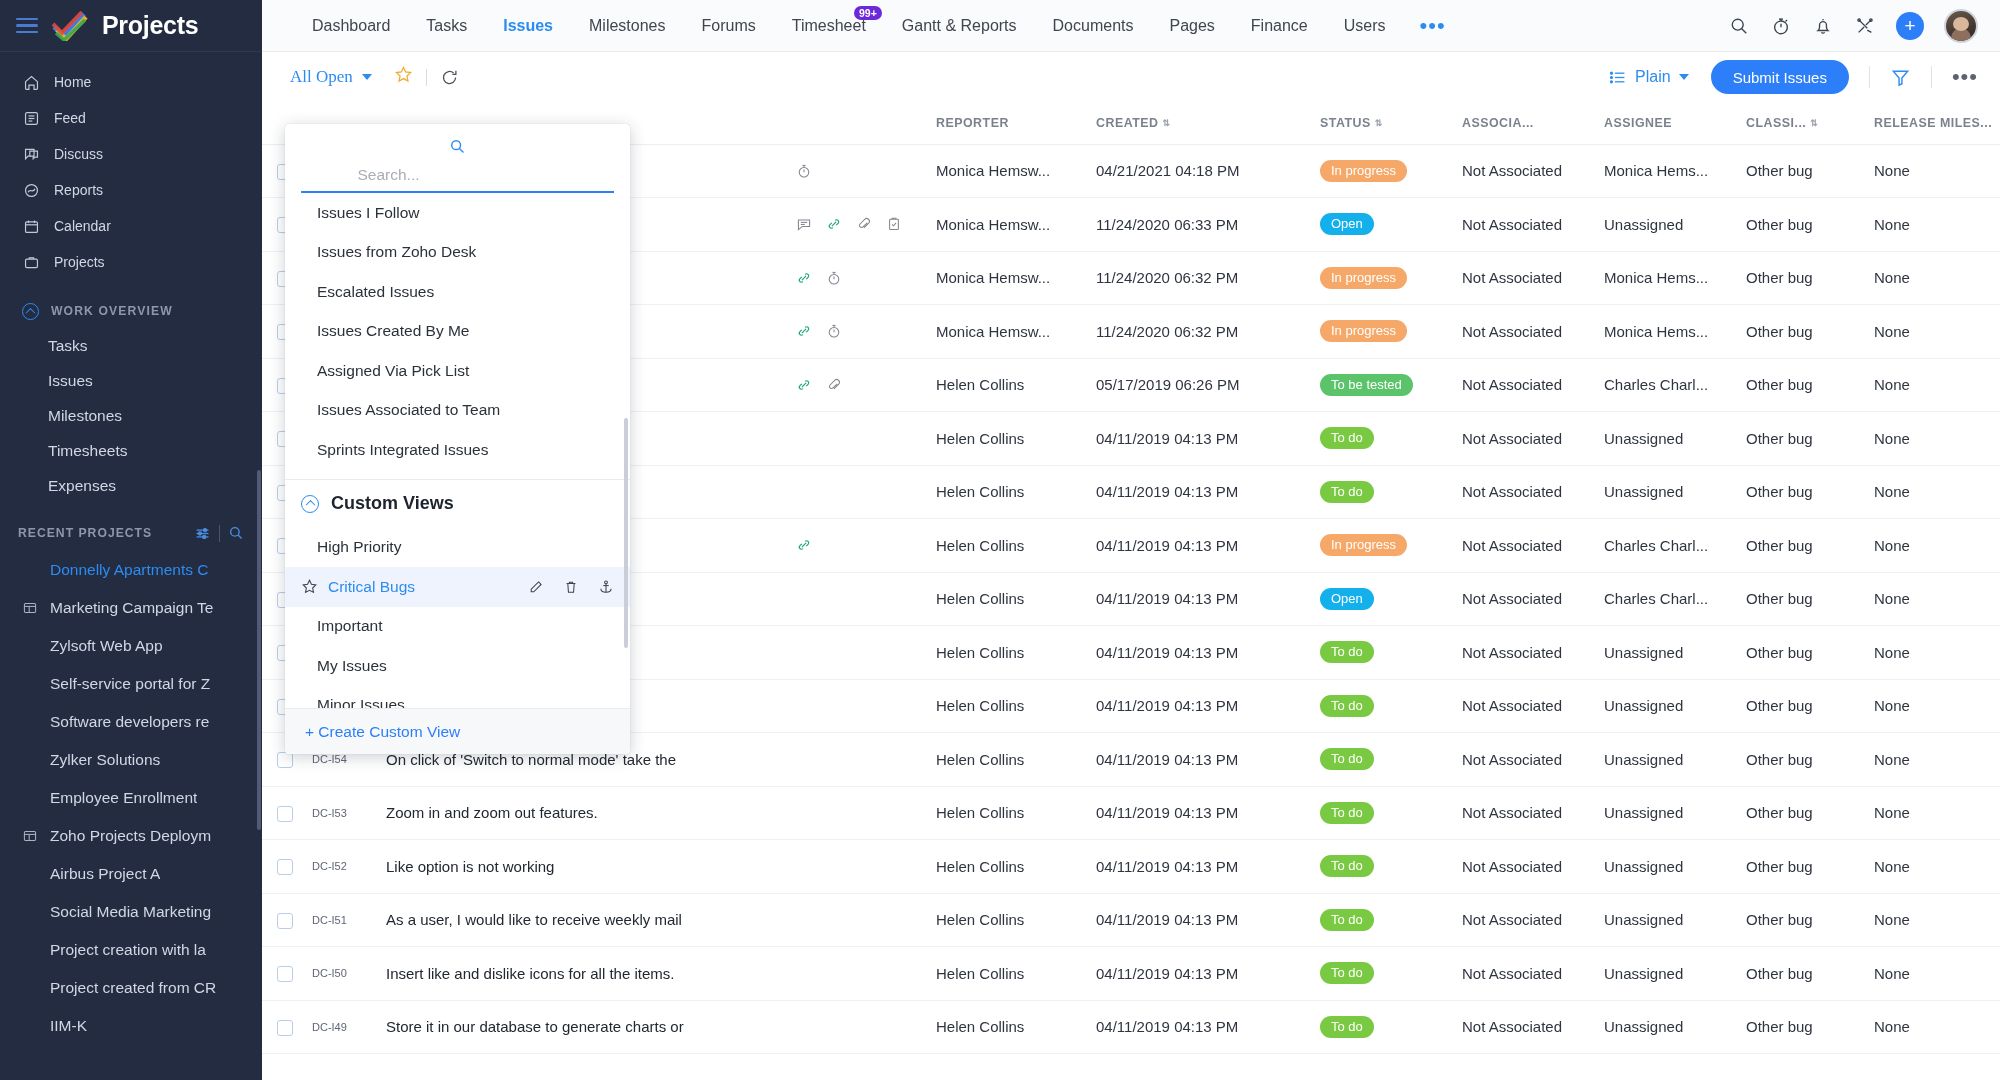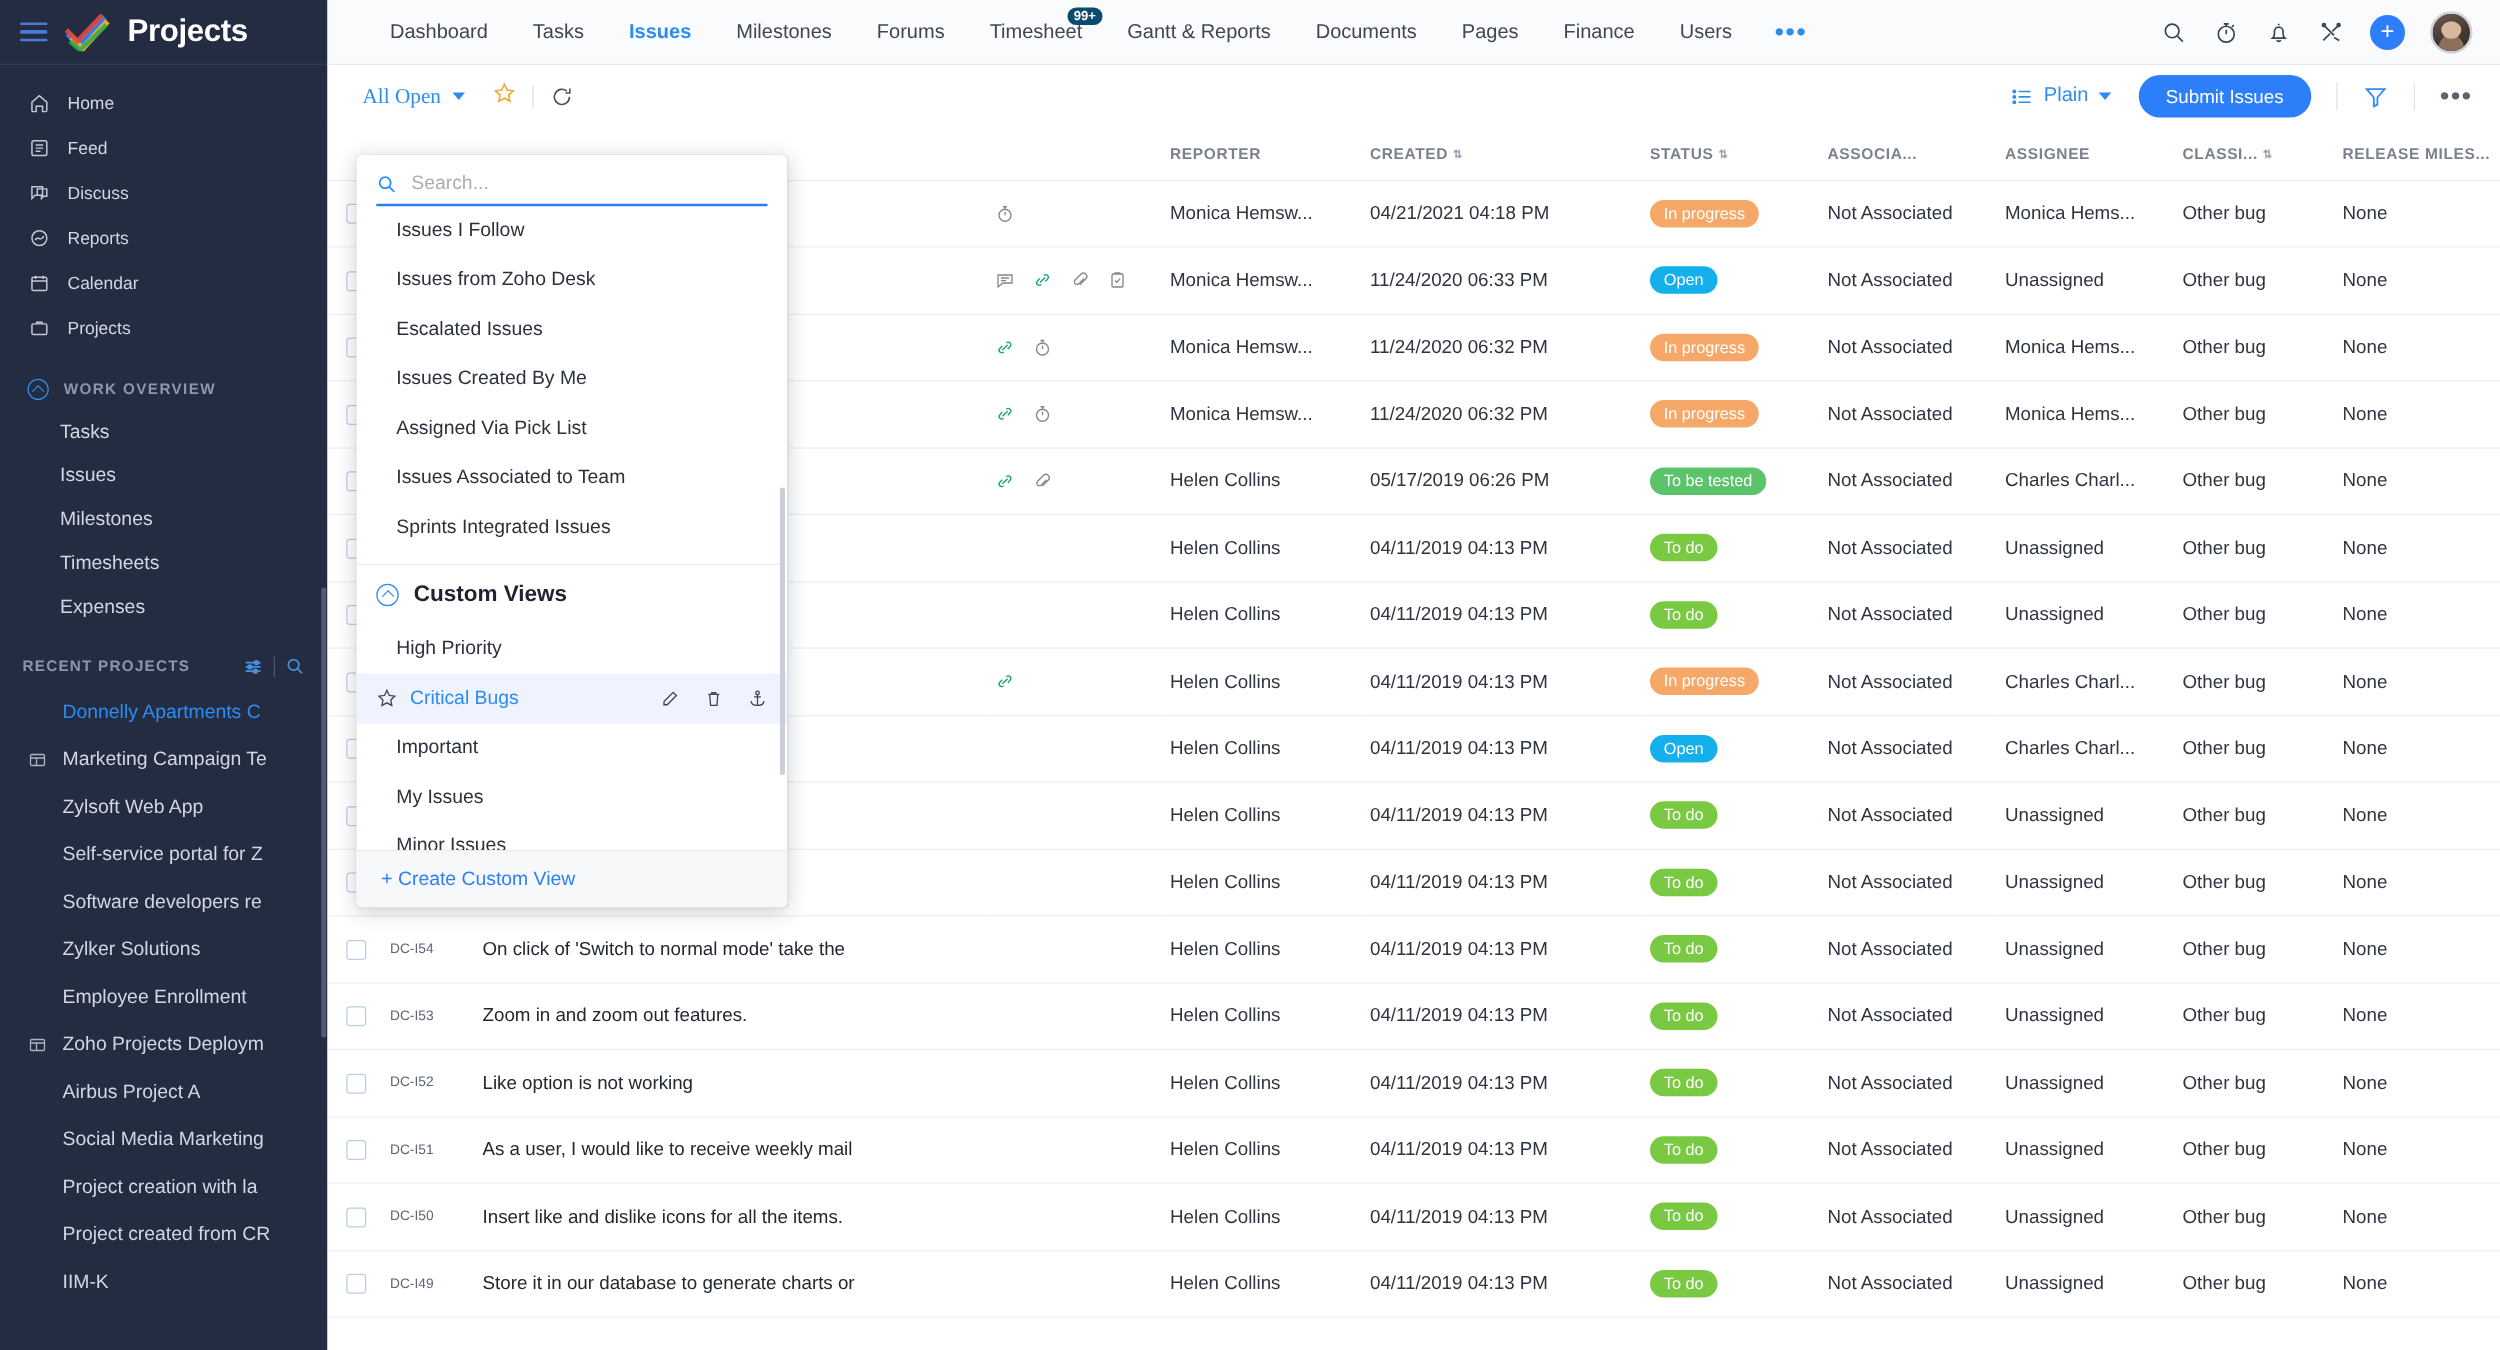--- a/index.html
+++ b/index.html
@@ -81,21 +81,21 @@
   }
   .topnav { display: flex; align-items: center; padding-left: 32px; gap: 0; }
   .topnav a {
     position: relative; font-size: 16px; color: #40454f;
     padding: 0 18px; line-height: 52px; text-decoration: none; white-space: nowrap;
     cursor: pointer;
   }
   .topnav a.active { color: #2d8cf0; font-weight: 600; }
   .badge99 {
     position: absolute; top: 6px; right: 2px;
-    background: #0c4a6e; color: #fff; font-size: 10.5px; font-weight: bold;
+    background: #6d28d9; color: #fff; font-size: 10.5px; font-weight: bold;
     border-radius: 9px; padding: 1px 5px; line-height: 12px;
   }
   .dots-nav { color: #2d8cf0; font-size: 22px; padding: 0 16px; letter-spacing:1px; cursor:pointer; line-height:40px;}
   .topright { margin-left: auto; display: flex; align-items: center; gap: 20px; padding-right: 22px; }
   .ticon { width: 22px; height: 22px; display: flex; align-items: center; justify-content: center; cursor: pointer; color:#3c4450;}
   .plus-btn {
     width: 28px; height: 28px; border-radius: 50%; background: #2d7ff9;
     display: flex; align-items: center; justify-content: center; color: #fff;
     font-size: 19px; line-height: 1; cursor: pointer; font-weight:300;
   }
@@ -196,21 +196,21 @@
     z-index: 40; overflow: hidden;
   }
   #dropdown::before {
     content: ""; position: absolute; top: -8px; left: 24px;
     border-left: 9px solid transparent; border-right: 9px solid transparent;
     border-bottom: 9px solid #fff;
     filter: drop-shadow(0 -2px 1px rgba(30,40,60,0.08));
   }
   .dd-search {
     display: flex; align-items: center; gap: 11px; margin: 14px 16px 0 16px;
-    border-bottom: 2px solid #2d7ff9; padding-bottom: 7px;
+    border-bottom: 2px solid #2d7ff9; padding-bottom: 7px; flex-direction: column;
   }
   .dd-search .sic { color: #2d8cf0; display:flex; }
   .dd-search input {
     border: none; outline: none; font-size: 15.5px; font-family: inherit;
     color: #2a2f38; flex: 1; background: transparent;
   }
   .dd-search input::placeholder { color: #a8adb6; }
   .dd-scroll { max-height: 515px; overflow: hidden; position: relative; }
   .dd-item {
     height: 39.5px; display: flex; align-items: center; padding: 0 16px 0 32px;

